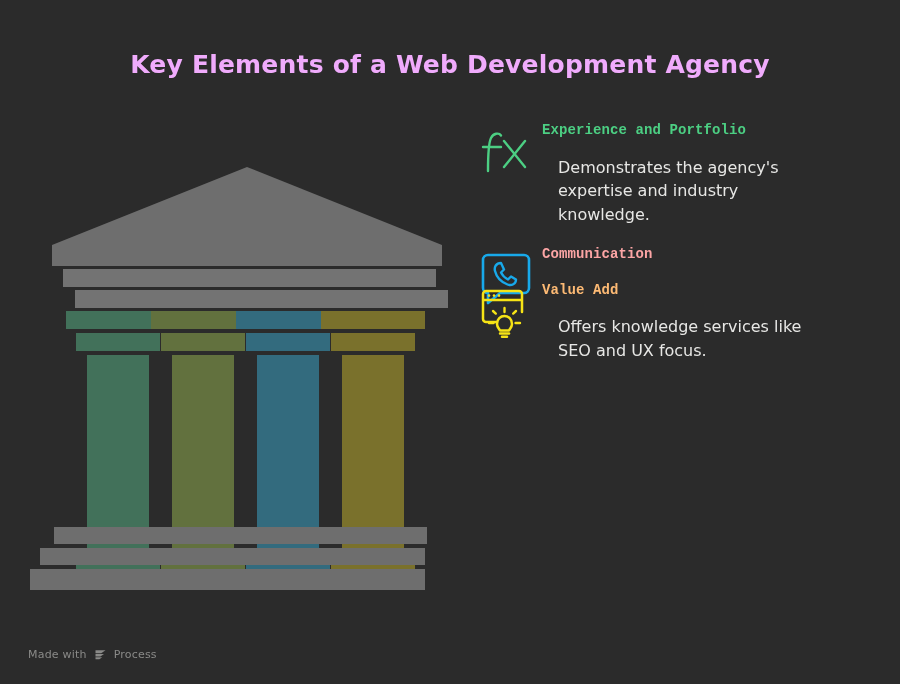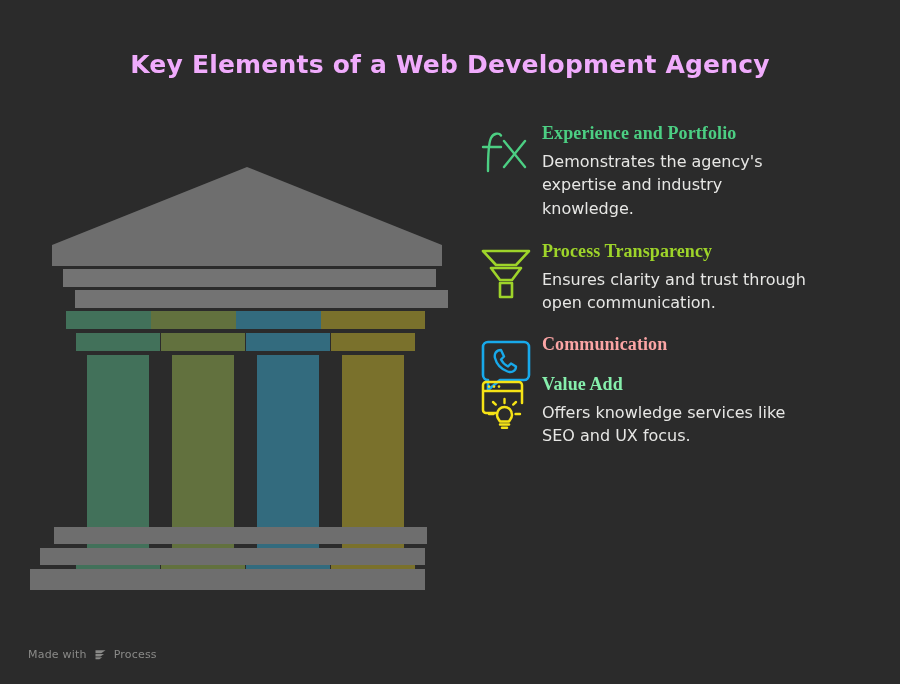--- a/index.html
+++ b/index.html
@@ -58,33 +58,33 @@
     position: absolute;
     left: 6px;
     top: 4px;
     width: 56px;
     height: 56px;
   }
   .item-body {
     margin-left: 70px;
   }
   .item-heading {
-    font-family: Liberation Serif, serif;
-    font-size: 18px;
+    font-family: Liberation Mono, monospace;
+    font-size: 14px;
     font-weight: bold;
     line-height: 1.25;
     margin: 0 0 5px 0;
     letter-spacing: 0.1px;
   }
   .item-desc {
     font-family: "DejaVu Sans", sans-serif;
     font-size: 16px;
     line-height: 1.47;
     color: #e7e7e5;
-    margin: 0;
+    margin: 16px;
     max-width: 272px;
   }
 
   
   .item-1 { margin-bottom: 20px; }
   .item-2 { margin-bottom: 18px; }
   .item-3 { margin-bottom: 18px; }
 
   
   .footer {
@@ -169,33 +169,20 @@
           <path d="M26 15 L47 41" stroke="#4ccf83" stroke-width="2.4" fill="none" stroke-linecap="round"></path>
           <path d="M47 15 L26 41" stroke="#4ccf83" stroke-width="2.4" fill="none" stroke-linecap="round"></path>
         </svg>
       </div>
       <div class="item-body">
         <div class="item-heading" style="color:#4ccf83">Experience and Portfolio</div>
         <div class="item-desc">Demonstrates the agency's expertise and industry knowledge.</div>
       </div>
     </div>
 
-    <div class="item item-2">
-      <div class="item-icon">
-        <svg width="56" height="56" viewBox="0 0 56 56" xmlns="http://www.w3.org/2000/svg">
-          <path d="M5 7 L51 7 L38 21 L18 21 Z" stroke="#9ed42a" stroke-width="2.6" fill="none" stroke-linejoin="round"></path>
-          <path d="M13 24 L43 24 L34 36 L22 36 Z" stroke="#9ed42a" stroke-width="2.6" fill="none" stroke-linejoin="round"></path>
-          <rect x="22" y="39" width="12" height="14" stroke="#9ed42a" stroke-width="2.6" fill="none" stroke-linejoin="round"></rect>
-        </svg>
-      </div>
-      <div class="item-body">
-        <div class="item-heading" style="color:#9ed42a">Process Transparency</div>
-        <div class="item-desc">Ensures clarity and trust through open communication.</div>
-      </div>
-    </div>
 
     <div class="item item-3">
       <div class="item-icon">
         <svg width="56" height="56" viewBox="0 0 56 56" xmlns="http://www.w3.org/2000/svg">
           <path d="M10 5 L46 5 A5 5 0 0 1 51 10 L51 38 A5 5 0 0 1 46 43 L22 43 L10 53 L10 43 A5 5 0 0 1 5 38 L5 10 A5 5 0 0 1 10 5 Z" stroke="#18a9ea" stroke-width="2.6" fill="none" stroke-linejoin="round"></path>
           <path d="M23 13 C18 13 16 17 17 21 C18.5 27 23 32 29.5 34.5 C33.5 36 38 34 38 29.5 L33 26.5 L30 29.5 C27 28 24.5 25.5 23 22.5 L26 19.5 Z" stroke="#18a9ea" stroke-width="2.4" fill="none" stroke-linejoin="round" stroke-linecap="round"></path>
         </svg>
       </div>
       <div class="item-body">
         <div class="item-heading" style="color:#fca5a5">Communication</div>
@@ -214,21 +201,21 @@
           <path d="M22 47.5 L31 47.5" stroke="#f6e316" stroke-width="2.5" stroke-linecap="round"></path>
           <path d="M24 50.8 L29 50.8" stroke="#f6e316" stroke-width="2.5" stroke-linecap="round"></path>
           <path d="M26.5 22 L26.5 26" stroke="#f6e316" stroke-width="2.4" stroke-linecap="round"></path>
           <path d="M15 25 L17.8 27.6" stroke="#f6e316" stroke-width="2.4" stroke-linecap="round"></path>
           <path d="M38 25 L35.2 27.6" stroke="#f6e316" stroke-width="2.4" stroke-linecap="round"></path>
           <path d="M11 37 L15.5 37" stroke="#f6e316" stroke-width="2.4" stroke-linecap="round"></path>
           <path d="M42 37 L37.5 37" stroke="#f6e316" stroke-width="2.4" stroke-linecap="round"></path>
         </svg>
       </div>
       <div class="item-body">
-        <div class="item-heading" style="color:#86efac">Value Add</div>
+        <div class="item-heading" style="color:#fdba74">Value Add</div>
         <div class="item-desc">Offers knowledge services like SEO and UX focus.</div>
       </div>
     </div>
 
   </div>
 
   <div class="footer">
     <span>Made with</span>
     <span class="footer-logo">
       <svg width="13" height="13" viewBox="0 0 13 13" xmlns="http://www.w3.org/2000/svg">

